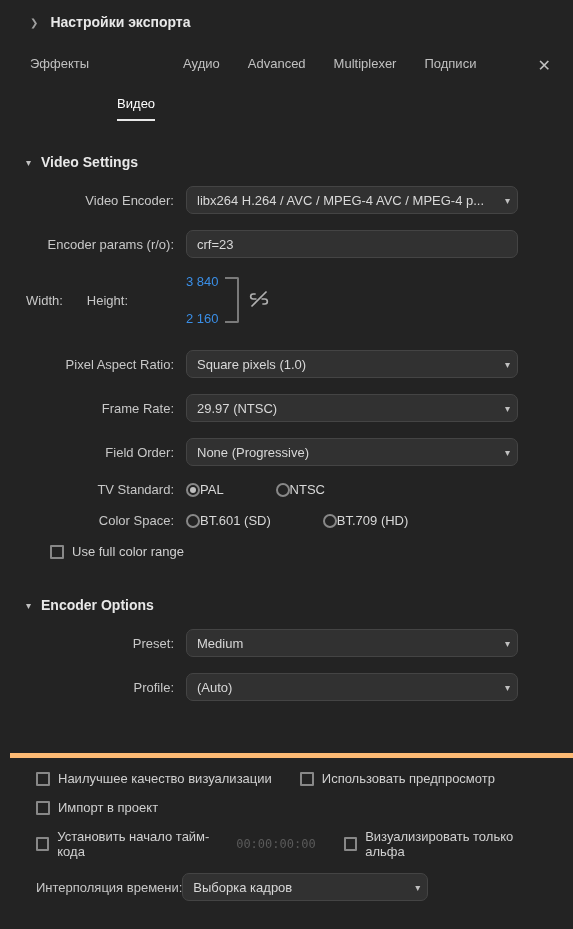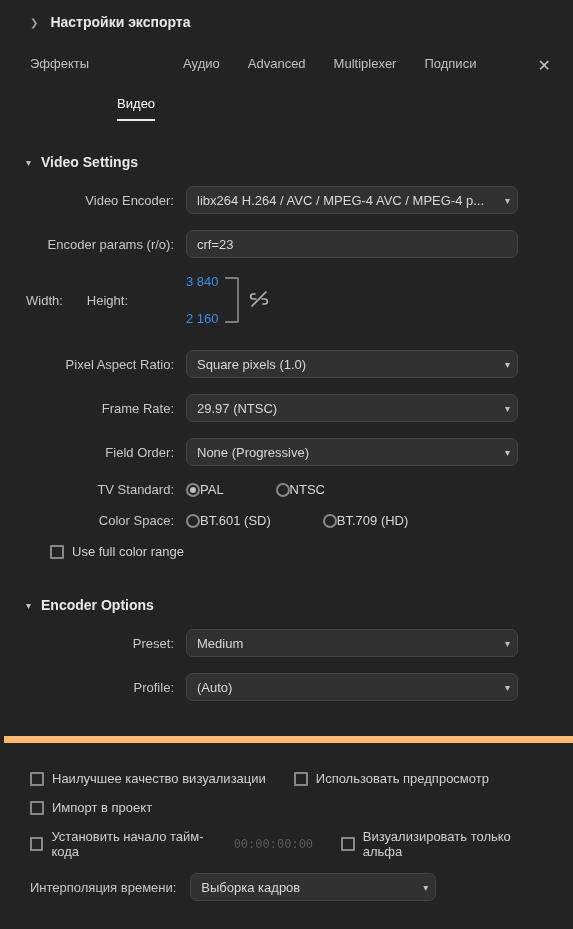--- a/index.html
+++ b/index.html
@@ -40,25 +40,25 @@
 
 .radio-row { display: flex; gap: 52px; }
 .radio { display: flex; align-items: center; gap: 0; color: #d8d8d8; cursor: pointer; }
 .radio-dot { width: 14px; height: 14px; border-radius: 50%; border: 2px solid #888; }
 .radio-dot.filled::after { content: ''; display: block; width: 6px; height: 6px; background: #c0c0c0; border-radius: 50%; margin: 2px auto; }
 
 .check-row { display: flex; align-items: center; gap: 8px; margin-left: 24px; margin-bottom: 12px; cursor: pointer; }
 .checkbox { width: 14px; height: 14px; border: 2px solid #888; border-radius: 1px; }
 .check-label { color: #d0d0d0; }
 
-.footer { position: absolute; left: 4px; right: 0; bottom: 0; padding: 28px 26px 28px; background: #232323; border-top: 7px solid #fdba74; }
+.footer { position: absolute; left: 10px; right: 0; bottom: 0; padding: 13px 26px 28px; background: #232323; border-top: 5px solid #fdba74; }
 .footer-row { display: flex; gap: 28px; margin-bottom: 14px; align-items: center; }
 .footer .check-row { margin-left: 0; margin-bottom: 0; }
 .timecode { color: #5a5a5a; margin-left: 4px; font-family: monospace; font-size: 12px; }
-.interp-row { display: flex; align-items: center; gap: 14px; margin-top: 8px; }
+.interp-row { display: flex; align-items: center; gap: 0; margin-top: 8px; }
 .interp-row .label { color: #c8c8c8; }
 .small-select { width: 246px; }
 
 .first-section { margin-top: 14px; }
 </style>
 </head>
 <body>
 
 <div class="panel-header">
   <span class="chev">❯</span>

